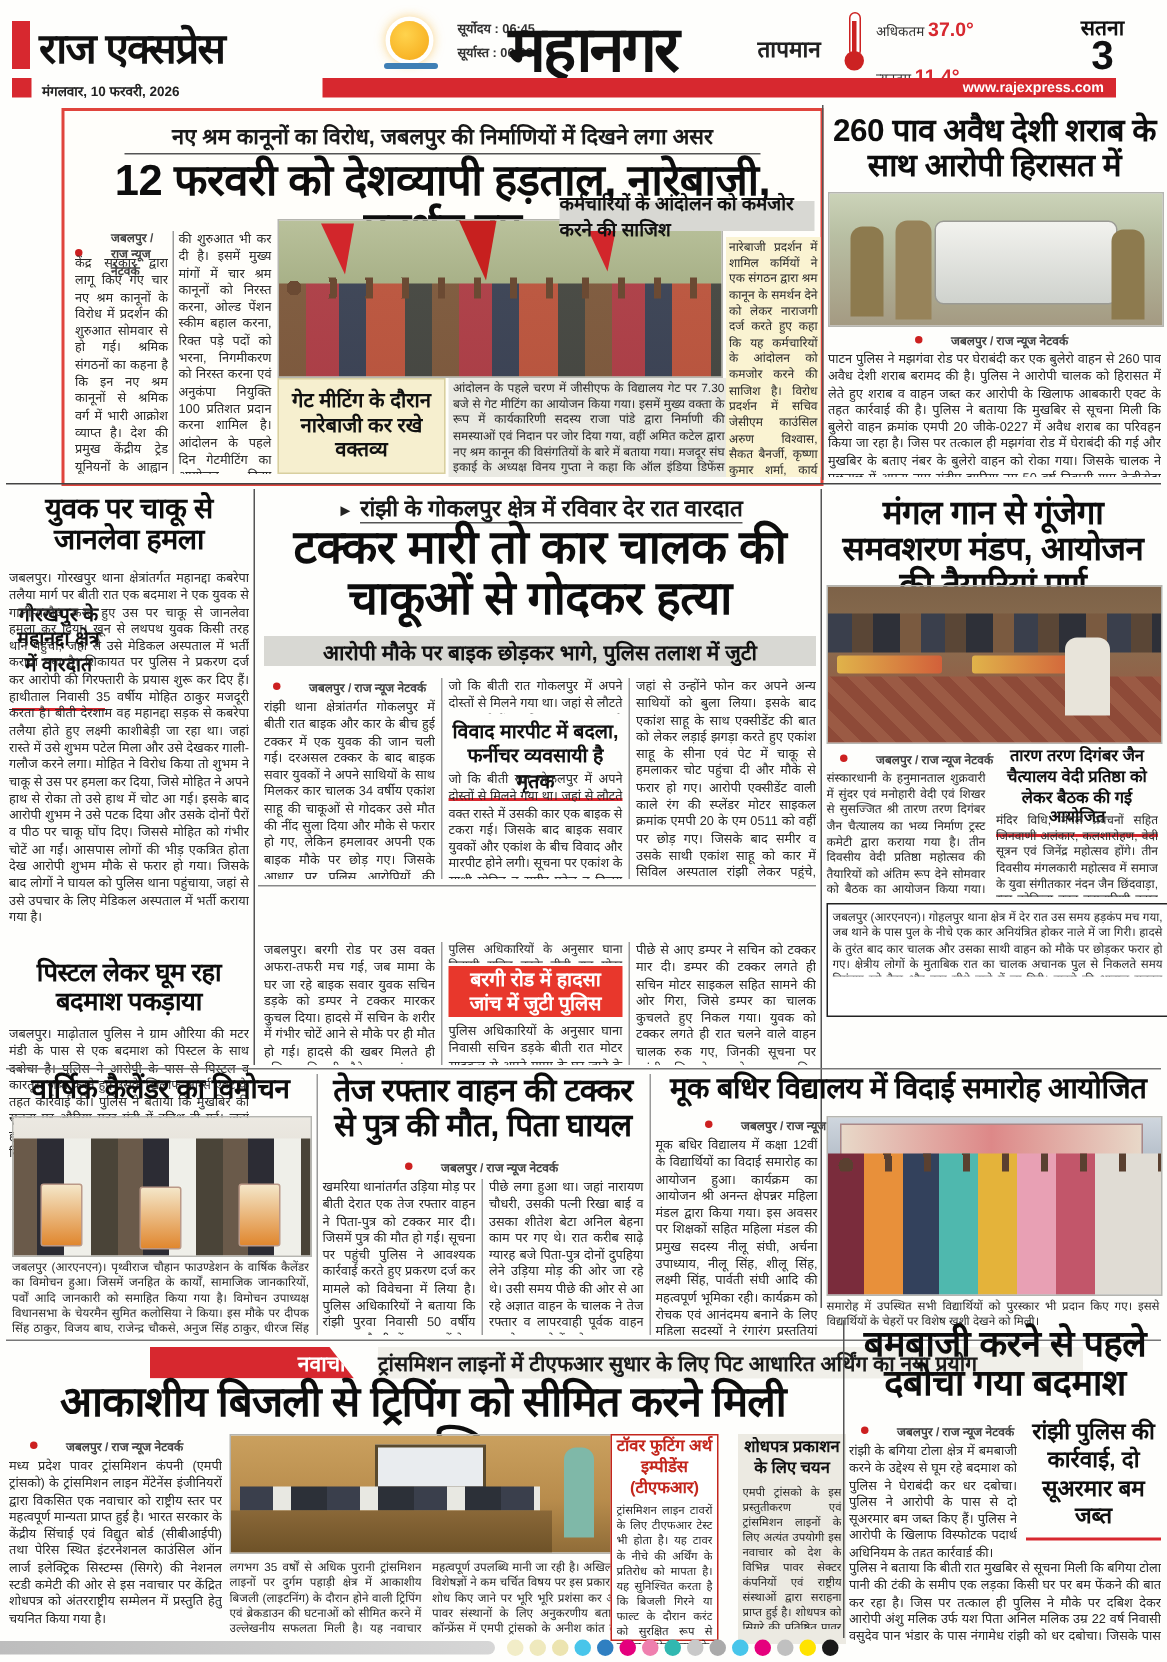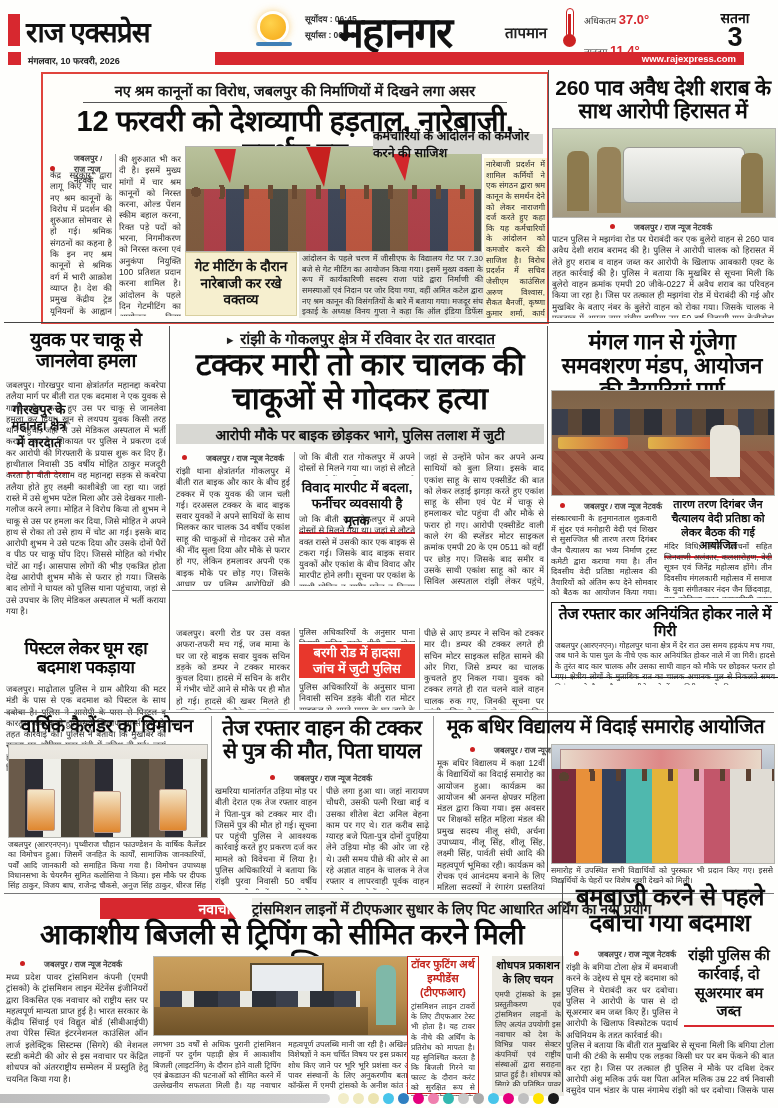--- a/index.html
+++ b/index.html
@@ -163,21 +163,20 @@
         <span>जबलपुर / राज न्यूज नेटवर्क</span>
       </div>
   </div>
   <div class="abs" style="left:664px;top:498px;width:108px;border-bottom:2px solid #d7282f;padding-bottom:3px;">
     <div class="inset-blk" style="font-size:11px;">तारण तरण दिगंबर जैन चैत्यालय वेदी प्रतिष्ठा को लेकर बैठक की गई आयोजित</div>
   </div>
   <div class="abs body-txt" style="left:551px;top:514px;width:106px;height:84px;overflow:hidden;font-size:8px;">संस्कारधानी के हनुमानताल शुक्रवारी में सुंदर एवं मनोहारी वेदी एवं शिखर से सुसज्जित श्री तारण तरण दिगंबर जैन चैत्यालय का भव्य निर्माण ट्रस्ट कमेटी द्वारा कराया गया है। तीन दिवसीय वेदी प्रतिष्ठा महोत्सव की तैयारियों को अंतिम रूप देने सोमवार को बैठक का आयोजन किया गया। बैठक के दौरान बताया गया कि वेदी शुद्धन कार्य जहां धर्मप्रेमी रामजेठमूर्ति परिवार एवं सकल तारण समाज द्वारा तैयारियां पूर्ण कर ली गई हैं। महोत्सव के मीडिया प्रभारी दीपक राज जैन ने बताया कि 13 से 15 फरवरी तक आयोजित तीन दिवसीय महोत्सव हेतु फूटाताल स्कूल प्रांगण में बने समवशरण मंडप में प्रतिदिन विभिन्न धार्मिक कार्यक्रम सम्पन्न होंगे। इसमें प्रभात फेरी, मंत्रजाप,</div>
   <div class="abs body-txt" style="left:664px;top:542px;width:108px;height:56px;overflow:hidden;font-size:8px;">मंदिर विधि, मंगल प्रवचनों सहित जिनवाणी अलंकार, कलशारोहण, वेदी सूत्रन एवं जिनेंद्र महोत्सव होंगे। तीन दिवसीय मंगलकारी महोत्सव में समाज के युवा संगीतकार नंदन जैन छिंदवाड़ा, स्वर कोकिला बहन ब्रह्मचारिणी कुमुद जैन भिलवानी, अंकित समैया एवं रुचिबेन जैन जबलपुर अपनी आध्यात्मिक प्रस्तुतियां देंगे। वहीं आगंतुक स्वामी वसी सदस्यों के श्रीमुख से मां जिनवाणी की चर्चा होगी। जिनधर्म प्रभावक निठिन जैन ने बताया कि महोत्सव को लेकर वेदी सूत्रन कार्य परिवार सहित सकल समाज में अपार उत्साह एवं खुशी का वातावरण बना हुआ है।</div>
 
   <div class="abs" style="left:551px;top:602px;width:220px;height:70px;border:1.5px solid #222;padding:2px 3px;background:#fff;">
-    <div class="hl" style="font-size:15.5px;">तेज रफ्तार कार अनियंत्रित होकर नाले में गिरी</div>
     <div class="body-txt" style="height:44px;overflow:hidden;font-size:7.8px;margin-top:2px;">जबलपुर (आरएनएन)। गोहलपुर थाना क्षेत्र में देर रात उस समय हड़कंप मच गया, जब थाने के पास पुल के नीचे एक कार अनियंत्रित होकर नाले में जा गिरी। हादसे के तुरंत बाद कार चालक और उसका साथी वाहन को मौके पर छोड़कर फरार हो गए। क्षेत्रीय लोगों के मुताबिक रात का चालक अचानक पुल से निकलते समय नियंत्रण खो बैठा और कार सीधे नाले में जा गिरी। हादसे की आवाज सुनकर आसपास के लोग मौके पर पहुंचे, लेकिन तब तक कार सवार फरार हो चुके थे।</div>
   </div>
 
   <div class="abs hrule" style="left:4px;top:712px;width:770px;background:#777;"></div>
 
   <div class="abs hl" style="left:6px;top:716px;width:202px;font-size:18.5px;">वार्षिक कैलेंडर का विमोचन</div>
   <div class="abs photo" style="left:8px;top:744px;width:198px;height:92px;background:linear-gradient(180deg,#ece9e2,#d4cfc4);">
     <div class="abs" style="left:0;top:14px;width:100%;height:78px;background:repeating-linear-gradient(90deg,#6a5a4a 0 16px,#2c2c34 16px 34px,#efefe9 34px 52px,#4a4438 52px 70px);"></div>
     <div class="abs" style="left:18px;top:44px;width:26px;height:40px;background:linear-gradient(180deg,#f4e6c8,#e0872f);border:1px solid #b98;border-radius:2px;"></div>
     <div class="abs" style="left:84px;top:46px;width:26px;height:40px;background:linear-gradient(180deg,#f4e6c8,#e0872f);border:1px solid #b98;border-radius:2px;"></div>

